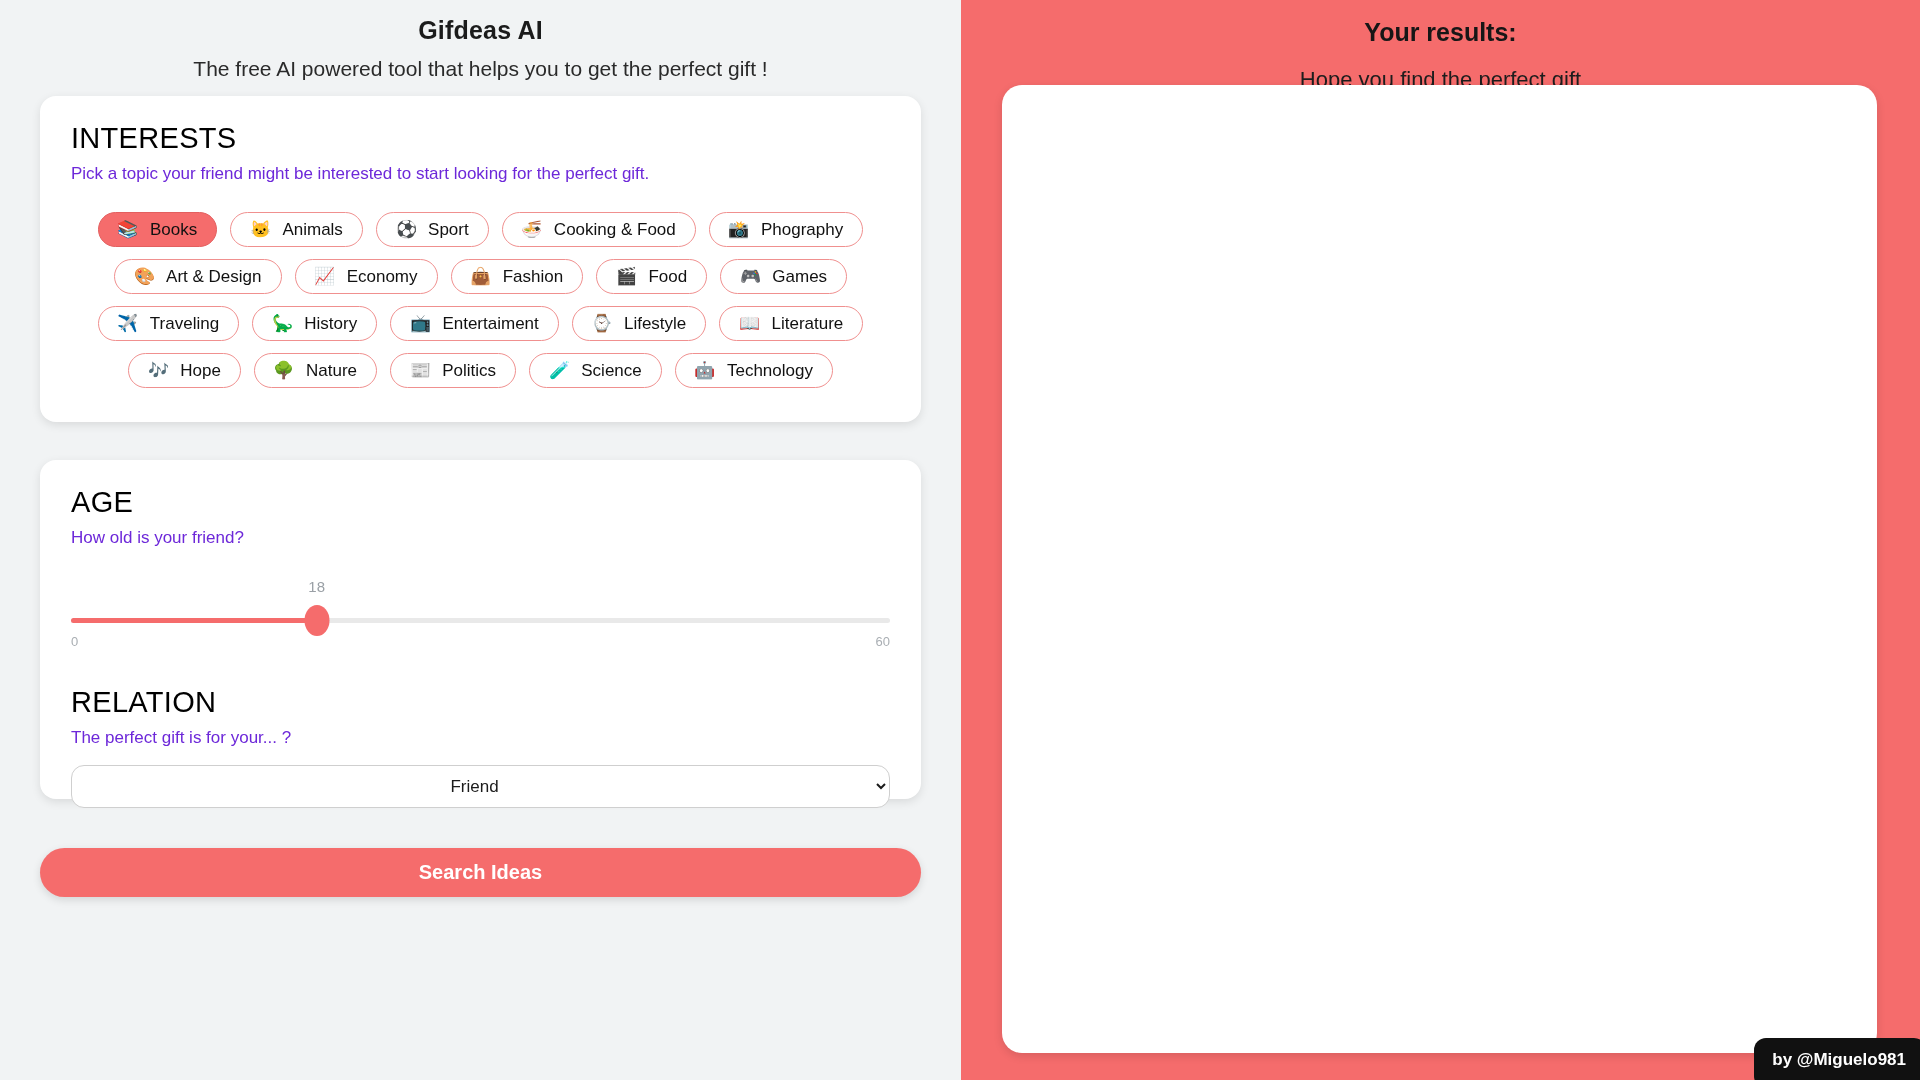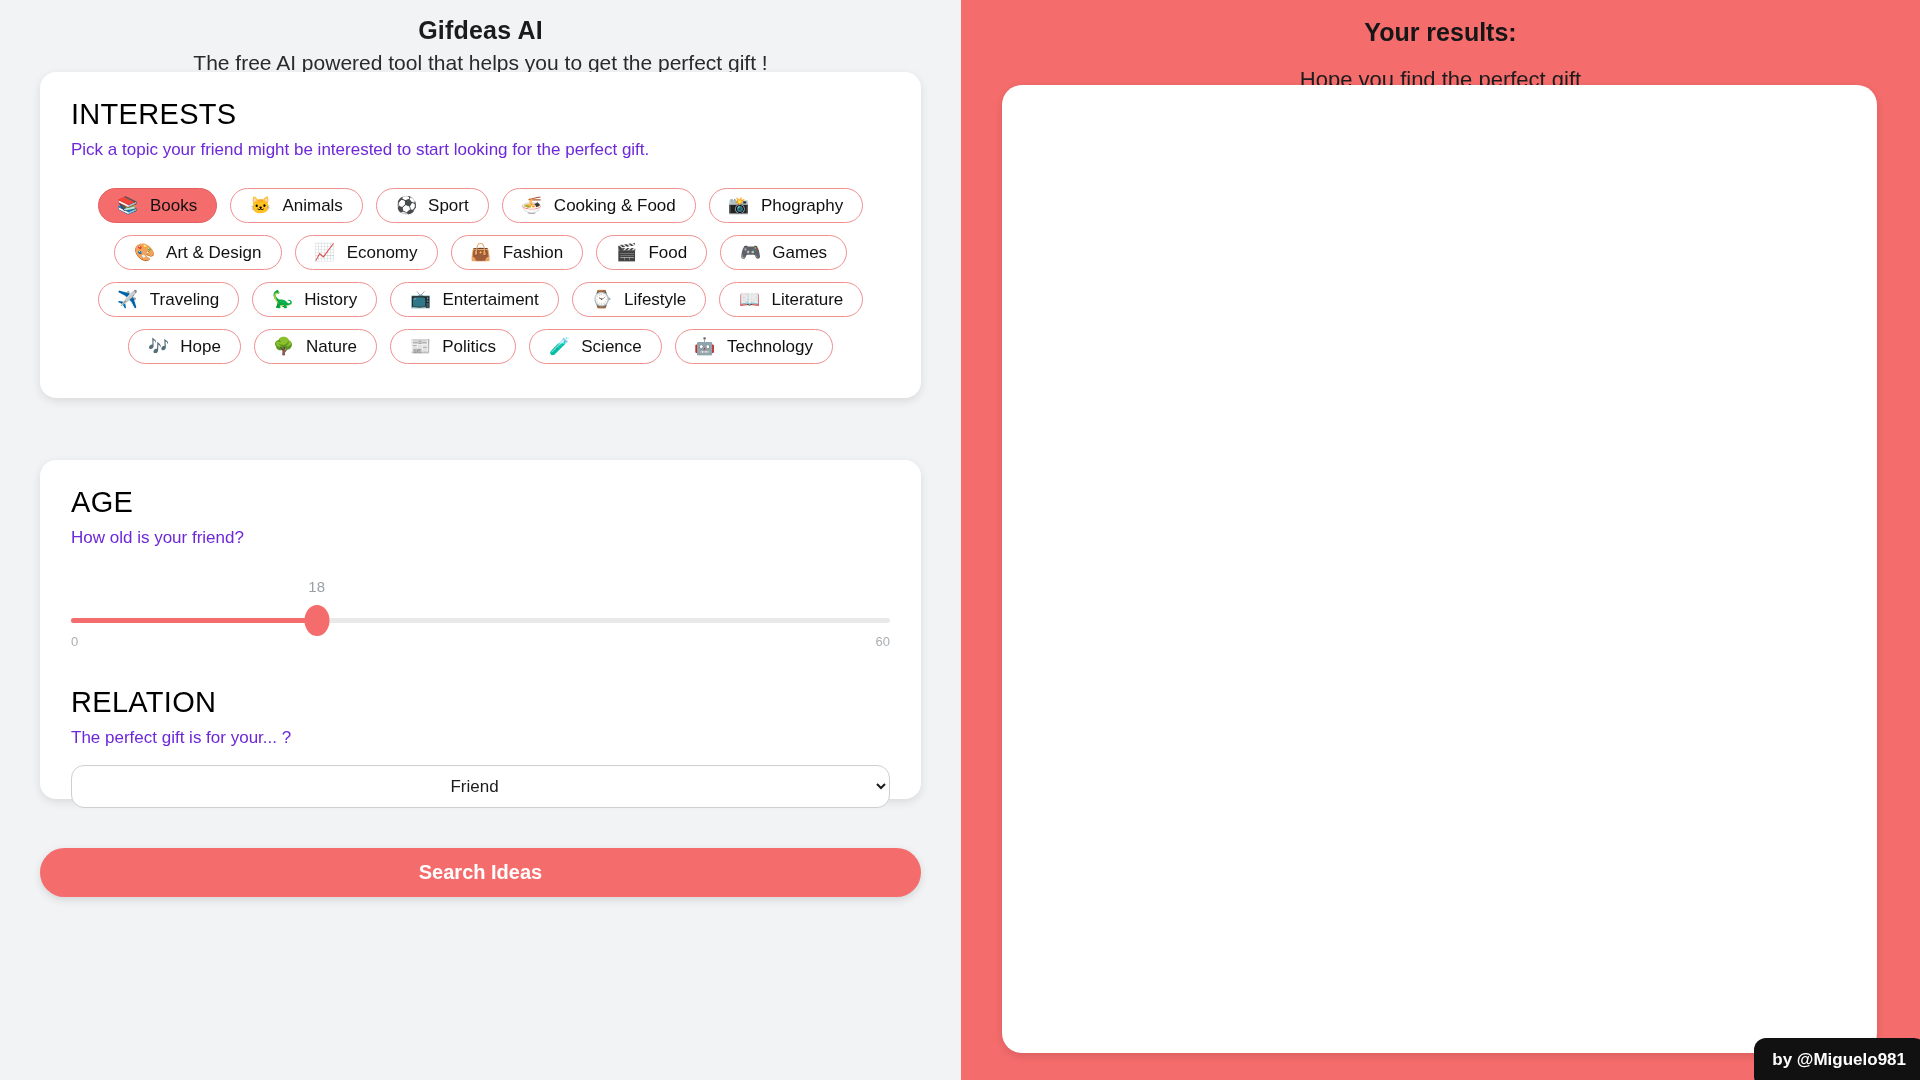--- a/index.html
+++ b/index.html
@@ -10,32 +10,32 @@
     background: #f1f3f4;
     color: #202124;
     overflow: hidden;
   }
 
   
   .left-panel { position: absolute; left: 0; top: 0; width: 961px; height: 1080px; }
 
   .app-header { position: absolute; left: 40px; top: 16px; width: 881px; text-align: center; }
   .app-title { font-size: 25px; font-weight: 700; color: #1b1b1b; letter-spacing: 0.2px; }
-  .app-subtitle { font-size: 21px; font-weight: 400; color: #2a2a2a; margin-top: 6px; }
+  .app-subtitle { font-size: 21px; font-weight: 400; color: #2a2a2a; margin-top: 12px; }
 
   .card {
     position: absolute;
     left: 40px;
     width: 881px;
     background: #ffffff;
     border-radius: 16px;
     box-shadow: 0 3px 10px rgba(0,0,0,0.10);
     padding: 26px 31px;
   }
-  .card-interests { top: 72px; height: 326px; }
+  .card-interests { top: 96px; height: 326px; }
   .card-age { top: 460px; height: 339px; }
 
   .section-heading { font-size: 29px; font-weight: 400; color: #000; letter-spacing: 0.3px; }
   .section-desc { font-size: 17px; color: #6d28d9; margin-top: 9px; }
 
   
   .chips {
     margin-top: 28px;
     display: flex;
     flex-wrap: wrap;

